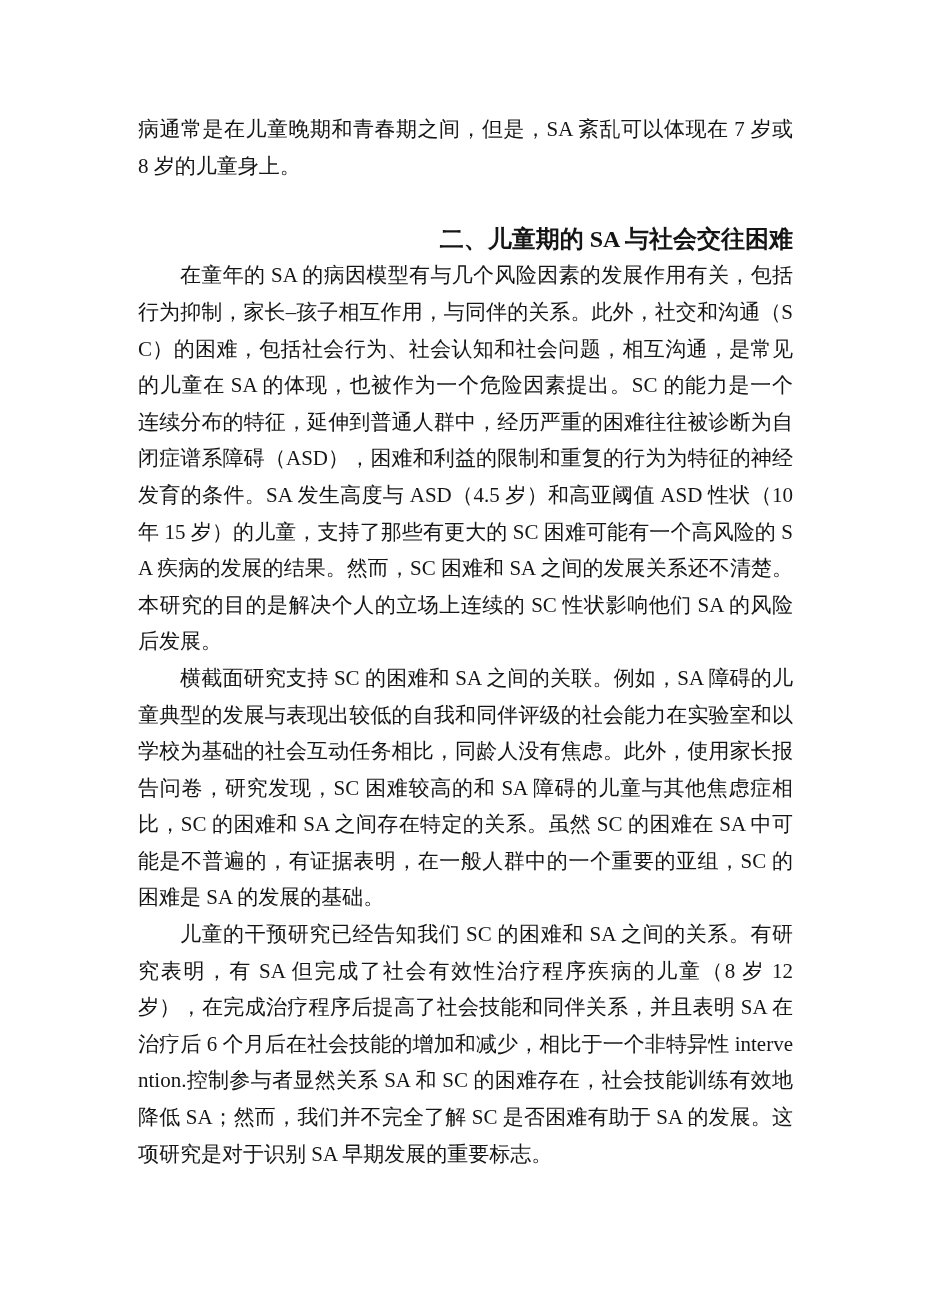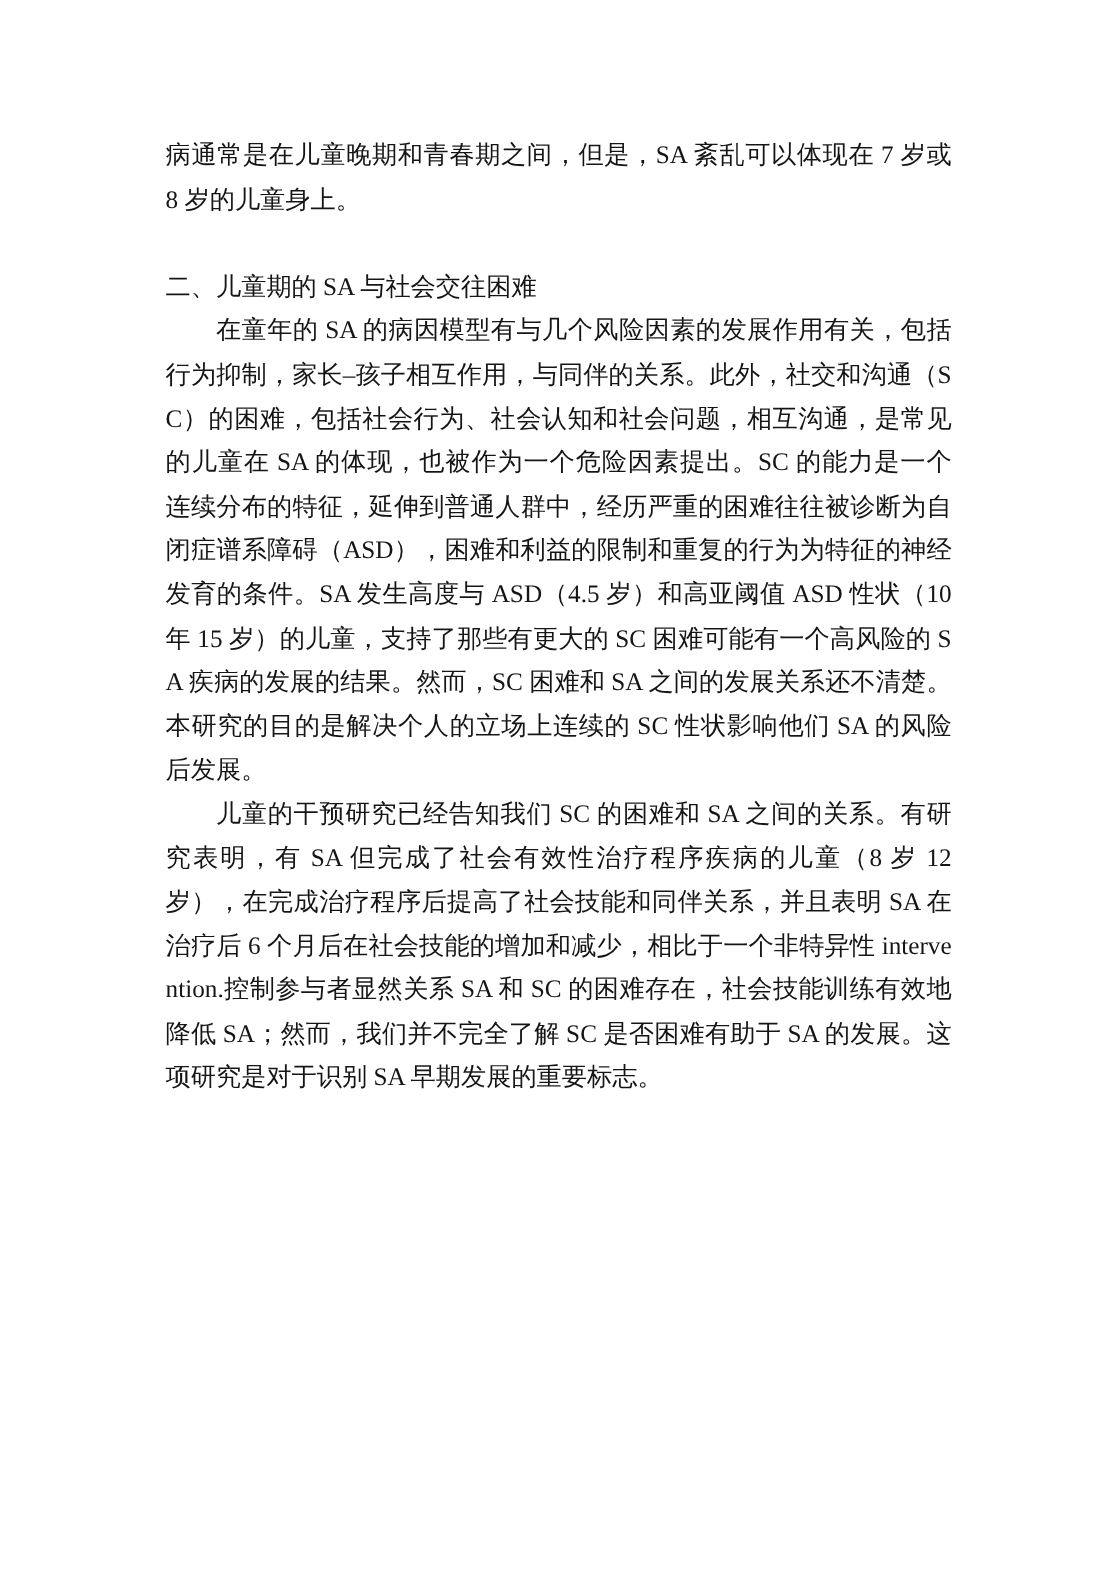--- a/index.html
+++ b/index.html
@@ -33,38 +33,39 @@
     word-break: break-all;
   }
   .body-para.no-indent {
     text-indent: 0;
   }
   .blank-line {
     height: 36.6px;
   }
   .section-heading {
     margin: 0;
-    font-size: 21px;
+    font-size: 24px;
     line-height: 36.6px;
-    font-weight: normal;
-    text-align: left;
+    font-weight: bold;
+    text-align: right;
   }
 </style>
 </head>
 <body>
 
 <div class="page">
   <div class="content">
 
     <p class="body-para no-indent">病通常是在儿童晚期和青春期之间，但是，SA 紊乱可以体现在 7 岁或 8 岁的儿童身上。</p>
 
 
     <div class="blank-line"></div>
 
     <h2 class="section-heading">二、儿童期的 SA 与社会交往困难</h2>
 
     <p class="body-para">在童年的 SA 的病因模型有与几个风险因素的发展作用有关，包括行为抑制，家长–孩子相互作用，与同伴的关系。此外，社交和沟通（SC）的困难，包括社会行为、社会认知和社会问题，相互沟通，是常见的儿童在 SA 的体现，也被作为一个危险因素提出。SC 的能力是一个连续分布的特征，延伸到普通人群中，经历严重的困难往往被诊断为自闭症谱系障碍（ASD），困难和利益的限制和重复的行为为特征的神经发育的条件。SA 发生高度与 ASD（4.5 岁）和高亚阈值 ASD 性状（10 年 15 岁）的儿童，支持了那些有更大的 SC 困难可能有一个高风险的 SA 疾病的发展的结果。然而，SC 困难和 SA 之间的发展关系还不清楚。本研究的目的是解决个人的立场上连续的 SC 性状影响他们 SA 的风险后发展。</p>
 
+    <p class="body-para">横截面研究支持 SC 的困难和 SA 之间的关联。例如，SA 障碍的儿童典型的发展与表现出较低的自我和同伴评级的社会能力在实验室和以学校为基础的社会互动任务相比，同龄人没有焦虑。此外，使用家长报告问卷，研究发现，SC 困难较高的和 SA 障碍的儿童与其他焦虑症相比，SC 的困难和 SA 之间存在特定的关系。虽然 SC 的困难在 SA 中可能是不普遍的，有证据表明，在一般人群中的一个重要的亚组，SC 的困难是 SA 的发展的基础。</p>
 
     <p class="body-para">儿童的干预研究已经告知我们 SC 的困难和 SA 之间的关系。有研究表明，有 SA 但完成了社会有效性治疗程序疾病的儿童（8 岁 12 岁），在完成治疗程序后提高了社会技能和同伴关系，并且表明 SA 在治疗后 6 个月后在社会技能的增加和减少，相比于一个非特异性 intervention.控制参与者显然关系 SA 和 SC 的困难存在，社会技能训练有效地降低 SA；然而，我们并不完全了解 SC 是否困难有助于 SA 的发展。这项研究是对于识别 SA 早期发展的重要标志。</p>
 
   </div>
 </div>
 
 </body></html>

